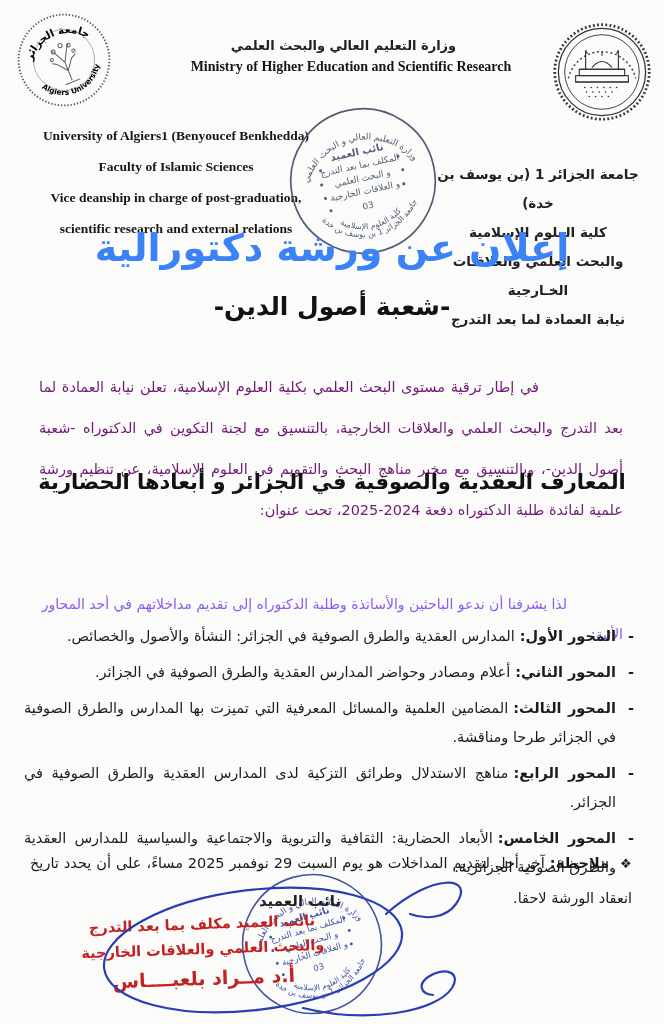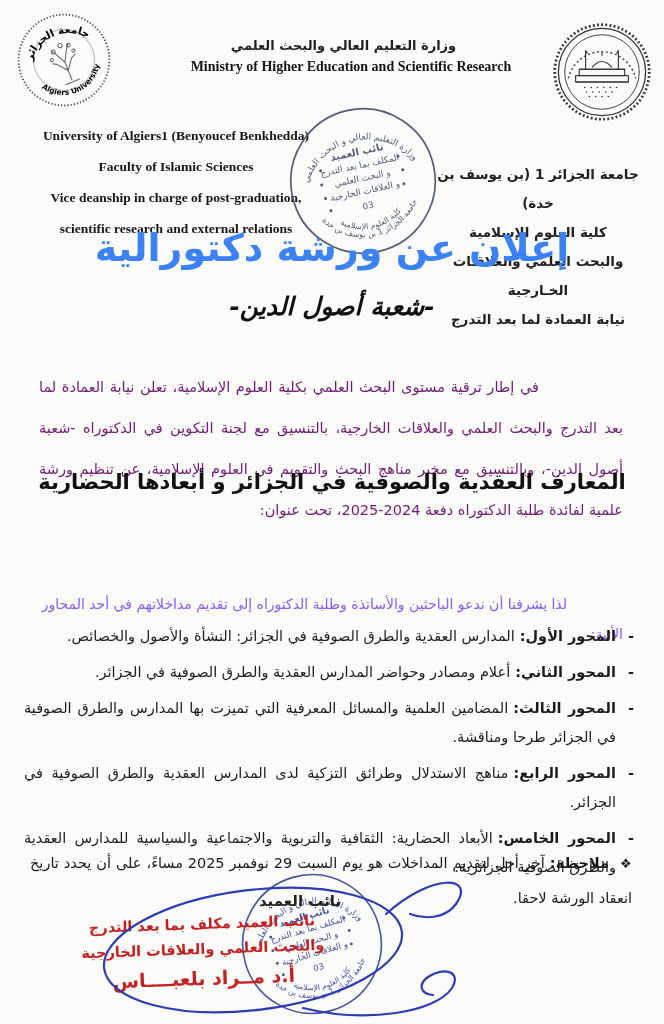--- a/index.html
+++ b/index.html
@@ -24,21 +24,21 @@
   .stamp-top svg text,.stamp-top svg textPath{fill:#46506e;}
   .stamp-top svg circle.ring{stroke:#46506e;}
   .stamp-top svg circle.dot{fill:#46506e;}
   .stamp-bottom svg text,.stamp-bottom svg textPath{fill:#3b4aa0;}
   .stamp-bottom svg circle.ring{stroke:#3b4aa0;}
   .stamp-bottom svg circle.dot{fill:#3b4aa0;}
   
   .doc-title{position:absolute;top:226px;left:0;right:0;text-align:center;direction:rtl;
              font-size:38px;font-weight:800;letter-spacing:-1px;color:#3b82f6;z-index:2;}
   .doc-subtitle{position:absolute;top:292px;left:0;right:0;text-align:center;direction:rtl;
-             font-size:25px;font-weight:bold;color:#111;font-style:italic;}
+             font-size:25px;font-weight:bold;color:#111;}
   .intro{position:absolute;top:352px;left:24px;right:26px;direction:rtl;text-align:justify;
          font-size:14.5px;line-height:41px;text-indent:84px;color:#701a75;margin:15px;}
   .ws-title{position:absolute;top:470px;left:0;right:0;text-align:center;direction:rtl;
             font-size:21px;font-weight:bold;color:#111;}
   .ws-subtitle{position:absolute;top:508px;left:0;right:0;text-align:center;direction:rtl;
             font-size:20px;font-weight:bold;color:#111;}
   .invitation{position:absolute;top:574px;left:24px;right:26px;direction:rtl;text-align:right;
             font-size:14px;line-height:30px;text-indent:56px;margin:15px;color:#8b5cf6;}
   
   .axes{position:absolute;top:622px;left:24px;right:30px;direction:rtl;}

